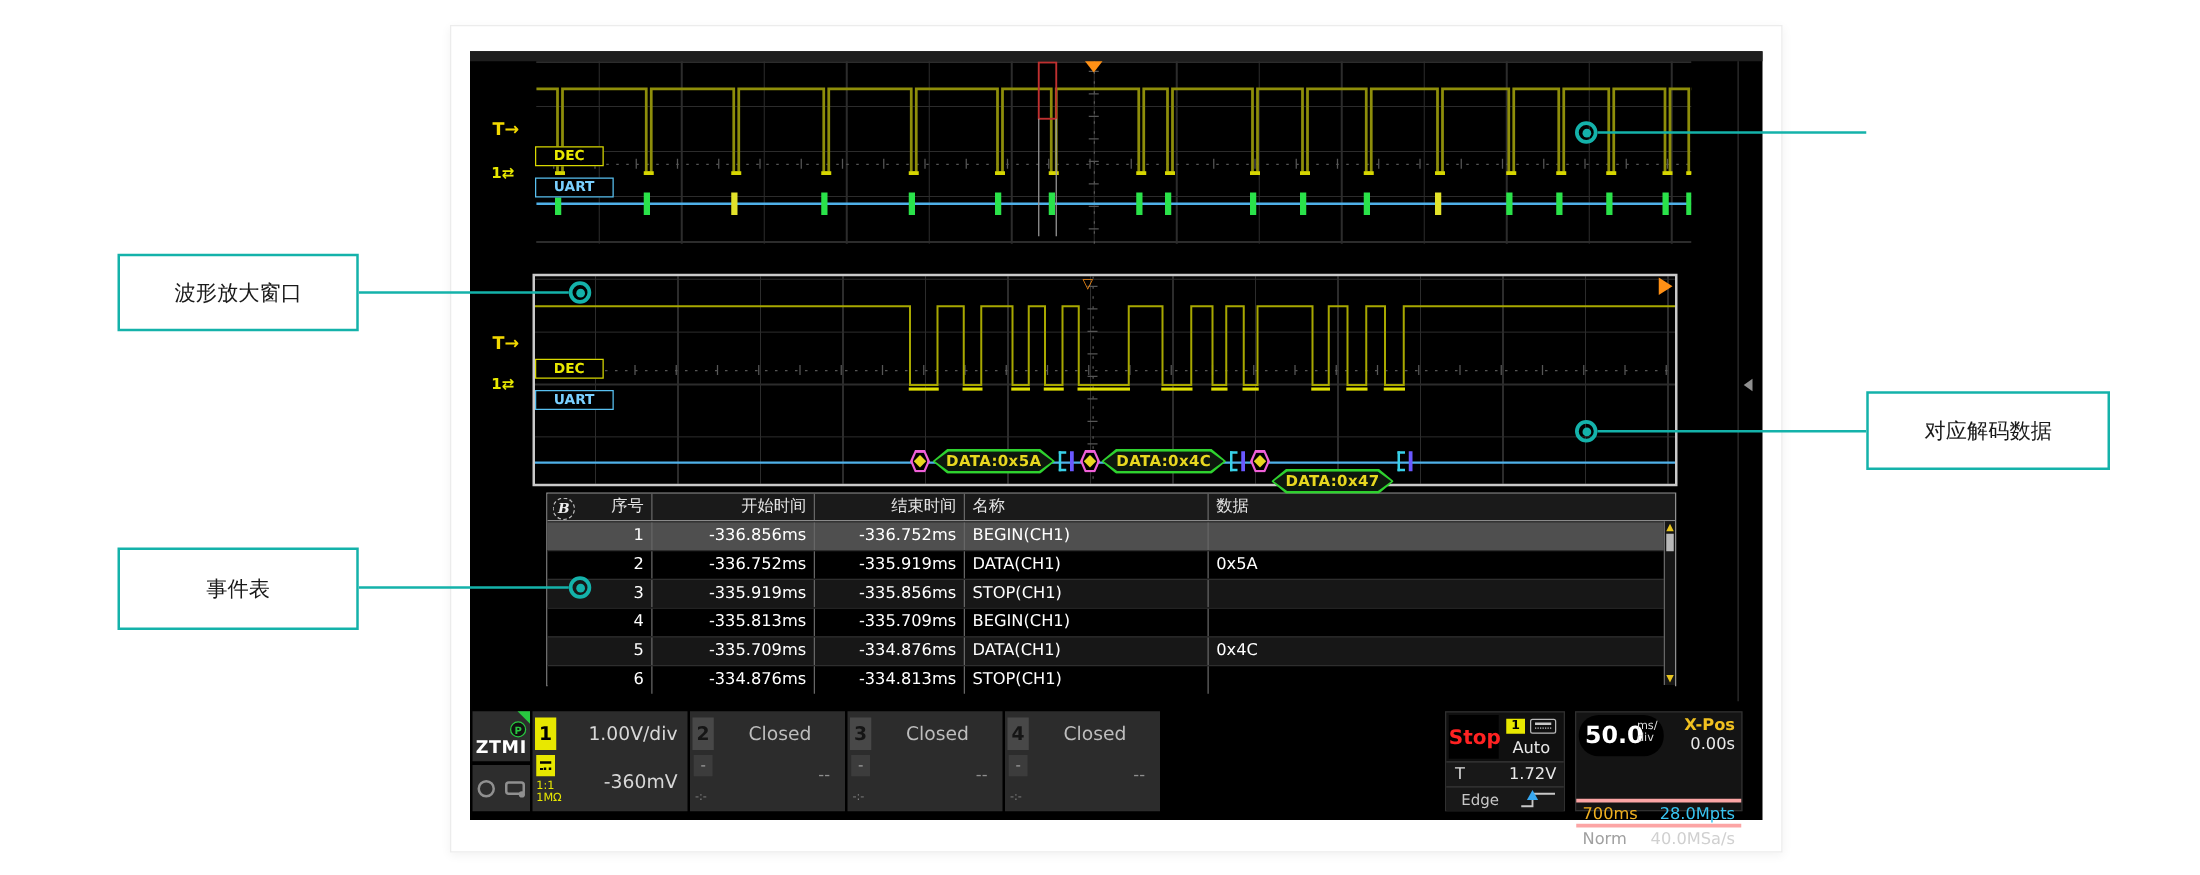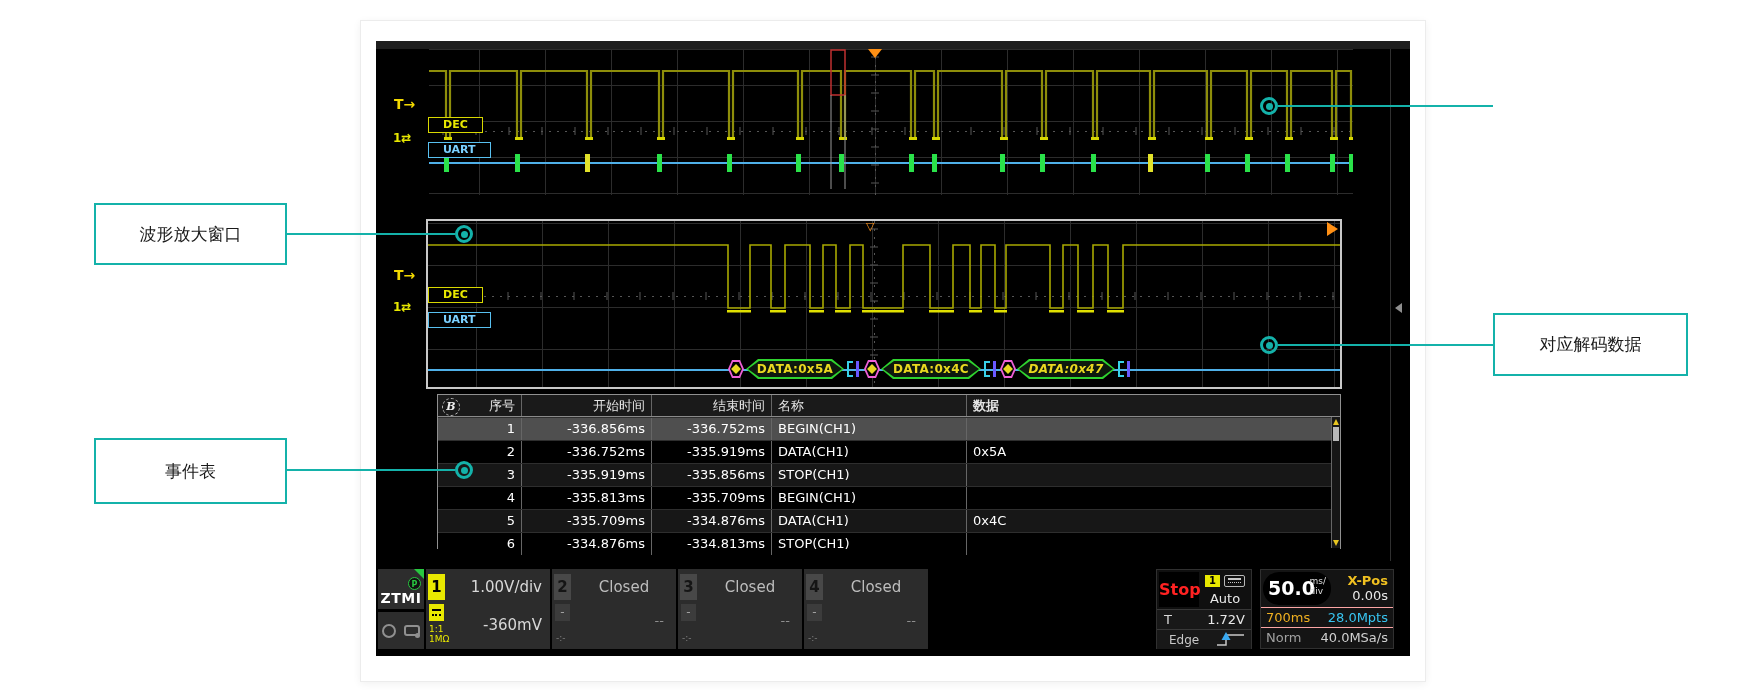--- a/index.html
+++ b/index.html
@@ -135,21 +135,21 @@
   .tr{position:absolute;right:6px;top:2px;font-size:13px;color:#e8e8e8;}
   .edge-lab{position:absolute;left:12px;top:3px;font-size:12px;color:#c8c8c8;}
   .edge-ico{position:absolute;right:5px;top:1px;}
   .tb-block{position:absolute;left:884px;top:0;width:134px;height:80px;background:#141414;
             border:1px solid #303030;box-sizing:border-box;}
   .tb-scalebox{position:absolute;left:2px;top:2px;width:68px;height:33px;background:#000;border-radius:16px;}
   .tb-num{position:absolute;left:5px;top:5px;font-size:19px;font-weight:bold;color:#fff;}
   .tb-unit{position:absolute;right:5px;top:4px;font-size:9px;color:#ddd;line-height:10px;text-align:left;padding-left:31px;}
   .tb-xposl{position:absolute;right:5px;top:3px;font-size:13px;font-weight:bold;color:#f0c020;margin-left:24px;}
   .tb-xpos{position:absolute;right:5px;top:18px;font-size:13px;color:#e8e8e8;}
-  .tb-row{position:absolute;left:0;width:100%;height:20px;border-top:1px solid #fca5a5;box-sizing:border-box;}
+  .tb-row{position:absolute;left:0;width:100%;height:20px;border-top:3px solid #fca5a5;box-sizing:border-box;margin-top:32px;}
   .tb-r2{top:37px;} .tb-r3{top:57px;}
   .tb-win{position:absolute;left:5px;top:2px;font-size:13px;color:#f0b020;}
   .tb-depth{position:absolute;right:5px;top:2px;font-size:13px;color:#38c4f0;}
   .tb-acq{position:absolute;left:5px;top:2px;font-size:13px;color:#a0a0a0;}
   .tb-srate{position:absolute;right:5px;top:2px;font-size:13px;color:#d0d0d0;}
 </style>
 </head>
 <body>
 
 <div class="page">
@@ -355,21 +355,21 @@
             <span>DATA:0x4C</span>
           </div>
           <div class="frm frm-stop" style="left: 556px; top: 140px;">
             <div class="brk"></div>
             <div class="bar"></div>
           </div>
           <div class="frm frm-start" style="left: 572px; top: 139px;">
             <i></i>
             <b></b>
           </div>
-          <div class="frm frm-data" style="left: 589px; top: 138px; width: 98px; font-style: italic;">
+          <div class="frm frm-data" style="left: 589px; top: 154px; width: 98px;">
             <i></i>
             <span>DATA:0x47</span>
           </div>
           <div class="frm frm-stop" style="left: 690px; top: 140px;">
             <div class="brk"></div>
             <div class="bar"></div>
           </div>
         </div>
       <div class="tri-hollow" style="left:490px;top:180px;">▽</div>
       <div class="tri-right" style="left:951px;top:181px;"></div>
@@ -378,21 +378,21 @@
       <div class="lab-pos" style="left:17px;top:259px;">1⇄</div>
       <div class="badge uart" style="left:52px;top:271px;">UART</div>
 
       <div class="tbl" id="event-table">
           <div class="tbl-row tbl-head">
             <div class="busicon">B</div>
             <div class="tbl-cell" style="width: 84px; text-align: right; color: rgb(228, 228, 228);">序号</div>
             <div class="tbl-cell" style="width: 130px; text-align: right; color: rgb(228, 228, 228);">开始时间</div>
             <div class="tbl-cell" style="width: 120px; text-align: right; color: rgb(228, 228, 228);">结束时间</div>
             <div class="tbl-cell" style="width: 195px; text-align: left; color: rgb(228, 228, 228);">名称</div>
-            <div class="tbl-cell last" style="width: 367px; text-align: left; color: rgb(228, 228, 228); font-weight: bold;">数据</div>
+            <div class="tbl-cell last" style="width: 367px; text-align: left; color: rgb(228, 228, 228);">数据</div>
           </div>
           <div class="tbl-row" style="background: rgb(79, 79, 79);">
             <div class="tbl-cell" style="width: 84px; text-align: right;">1</div>
             <div class="tbl-cell" style="width: 130px; text-align: right;">-336.856ms</div>
             <div class="tbl-cell" style="width: 120px; text-align: right;">-336.752ms</div>
             <div class="tbl-cell" style="width: 195px; text-align: left;">BEGIN(CH1)</div>
             <div class="tbl-cell last" style="width: 367px; text-align: left;"></div>
           </div>
           <div class="tbl-row" style="background: rgb(0, 0, 0);">
             <div class="tbl-cell" style="width: 84px; text-align: right;">2</div>

